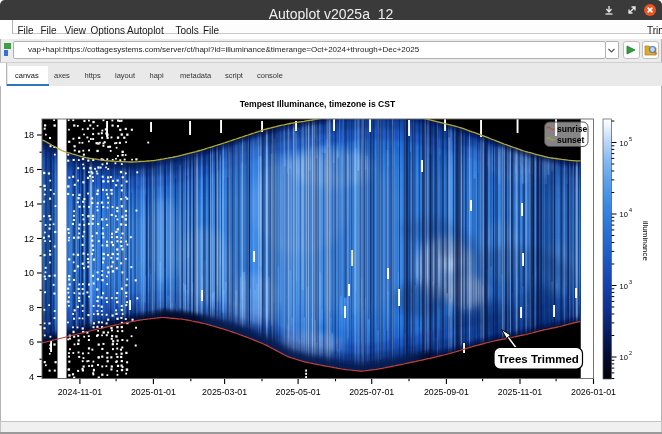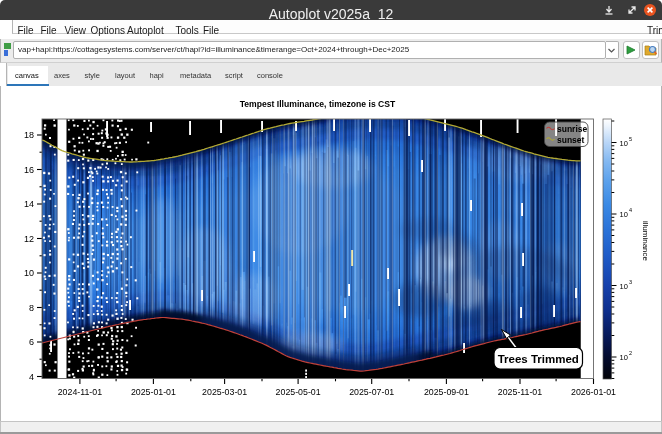--- a/index.html
+++ b/index.html
@@ -1,20 +1,20 @@
 <!DOCTYPE html>
 <html><head><meta charset="utf-8"><style>
 *{margin:0;padding:0;box-sizing:border-box}
 body{width:662px;height:434px;font-family:"Liberation Sans",sans-serif;position:relative;background:#fff;overflow:hidden}
 .titlebar{position:absolute;left:0;top:0;width:662px;height:20px;background:#3a3a3a;color:#fff;border-radius:5px 5px 0 0}
 .title{position:absolute;left:0;right:0;top:5.5px;text-align:center;font-size:14px;font-weight:normal;color:#f0f0f0}
 .menubar{position:absolute;left:12px;top:20px;width:662px;height:14px;background:#fdfdfd;border-bottom:1px solid #c8c8c8;border-left:1px solid #b4b4b4;border-right:1px solid #b4b4b4;font-size:10px;color:#1a1a1a}
 .menubar span{position:absolute;top:5px}
 .toolbar{position:absolute;left:0;top:39px;width:662px;height:24px;background:#ececec;border-left:1px solid #b4b4b4;border-right:1px solid #b4b4b4;border-bottom:1px solid #d0d0d0}
-.urlfield{position:absolute;left:12px;top:2px;width:593px;height:18px;background:#fff;border:1px solid #b0b0b0;border-radius:2px;font-size:8px;color:#1a1a1a;line-height:16px;padding-left:4px;white-space:nowrap;overflow:hidden}
+.urlfield{position:absolute;left:12px;top:2px;width:593px;height:18px;background:#fff;border:1px solid #b0b0b0;border-radius:2px;font-size:8px;color:#1a1a1a;line-height:16px;padding-left:14px;white-space:nowrap;overflow:hidden}
 .combo{position:absolute;left:605px;top:2px;width:13px;height:18px;background:#fff;border:1px solid #b0b0b0;border-left:none;border-radius:0 2px 2px 0}
 .tbtn{position:absolute;top:2px;width:17px;height:18px;background:#fff;border:1px solid #c0c0c0;border-radius:3px}
 .tabbar{position:absolute;left:6px;top:63px;width:662px;height:23px;background:#e9e9e9;border-left:1px solid #b4b4b4;border-right:1px solid #b4b4b4;font-size:7.5px;color:#333}
 .tab{position:absolute;top:8px}
 .activetab{position:absolute;left:1px;top:2.5px;width:40px;height:18.5px;background:#fff}
 .activeline{position:absolute;left:0;top:21px;width:42px;height:2.5px;background:#2d76b9}
 .canvas{position:absolute;left:0;top:86px;width:662px;height:335px;background:#fff;border-left:1px solid #b4b4b4;border-right:1px solid #b4b4b4}
 .status{position:absolute;left:0;top:421px;width:662px;height:11px;background:#f0f0f0;border:1px solid #c4c4c4;border-bottom:none}
 .winbot{position:absolute;left:0;top:432px;width:662px;height:2px;background:#9a9a9a}
 </style></head><body>
@@ -56,21 +56,21 @@
         <path d="M2,5 L2,13 L13,13 L13,6 L8,6 L6,4 L2,4 Z" fill="#e0a92c" stroke="#a87f14" stroke-width="0.7"></path>
         <circle cx="9.5" cy="7.5" r="3" fill="#bcd6f0" stroke="#4a7fc0" stroke-width="1.2"></circle>
         <line x1="11.5" y1="9.8" x2="13.5" y2="12" stroke="#e06020" stroke-width="1.6"></line>
       </svg></div>
 </div>
 <div class="tabbar">
  <div class="activetab"></div>
     <div class="activeline"></div>
  <span class="tab" style="left:8px;color:#111">canvas</span>
  <span class="tab" style="left:47px">axes</span>
-    <span class="tab" style="left:77.5px">style</span>
+    <span class="tab" style="left:77.5px">https</span>
  <span class="tab" style="left:108px">layout</span>
     <span class="tab" style="left:142.5px">hapi</span>
  <span class="tab" style="left:173px">metadata</span>
     <span class="tab" style="left:218px">script</span>
  <span class="tab" style="left:250px">console</span>
 </div>
 <div class="canvas"></div>
 <svg width="662" height="348" viewBox="0 86 662 348" style="position:absolute;left:0;top:86px">
 <defs>
 <linearGradient id="cbg" x1="0" y1="0" x2="0" y2="1">

